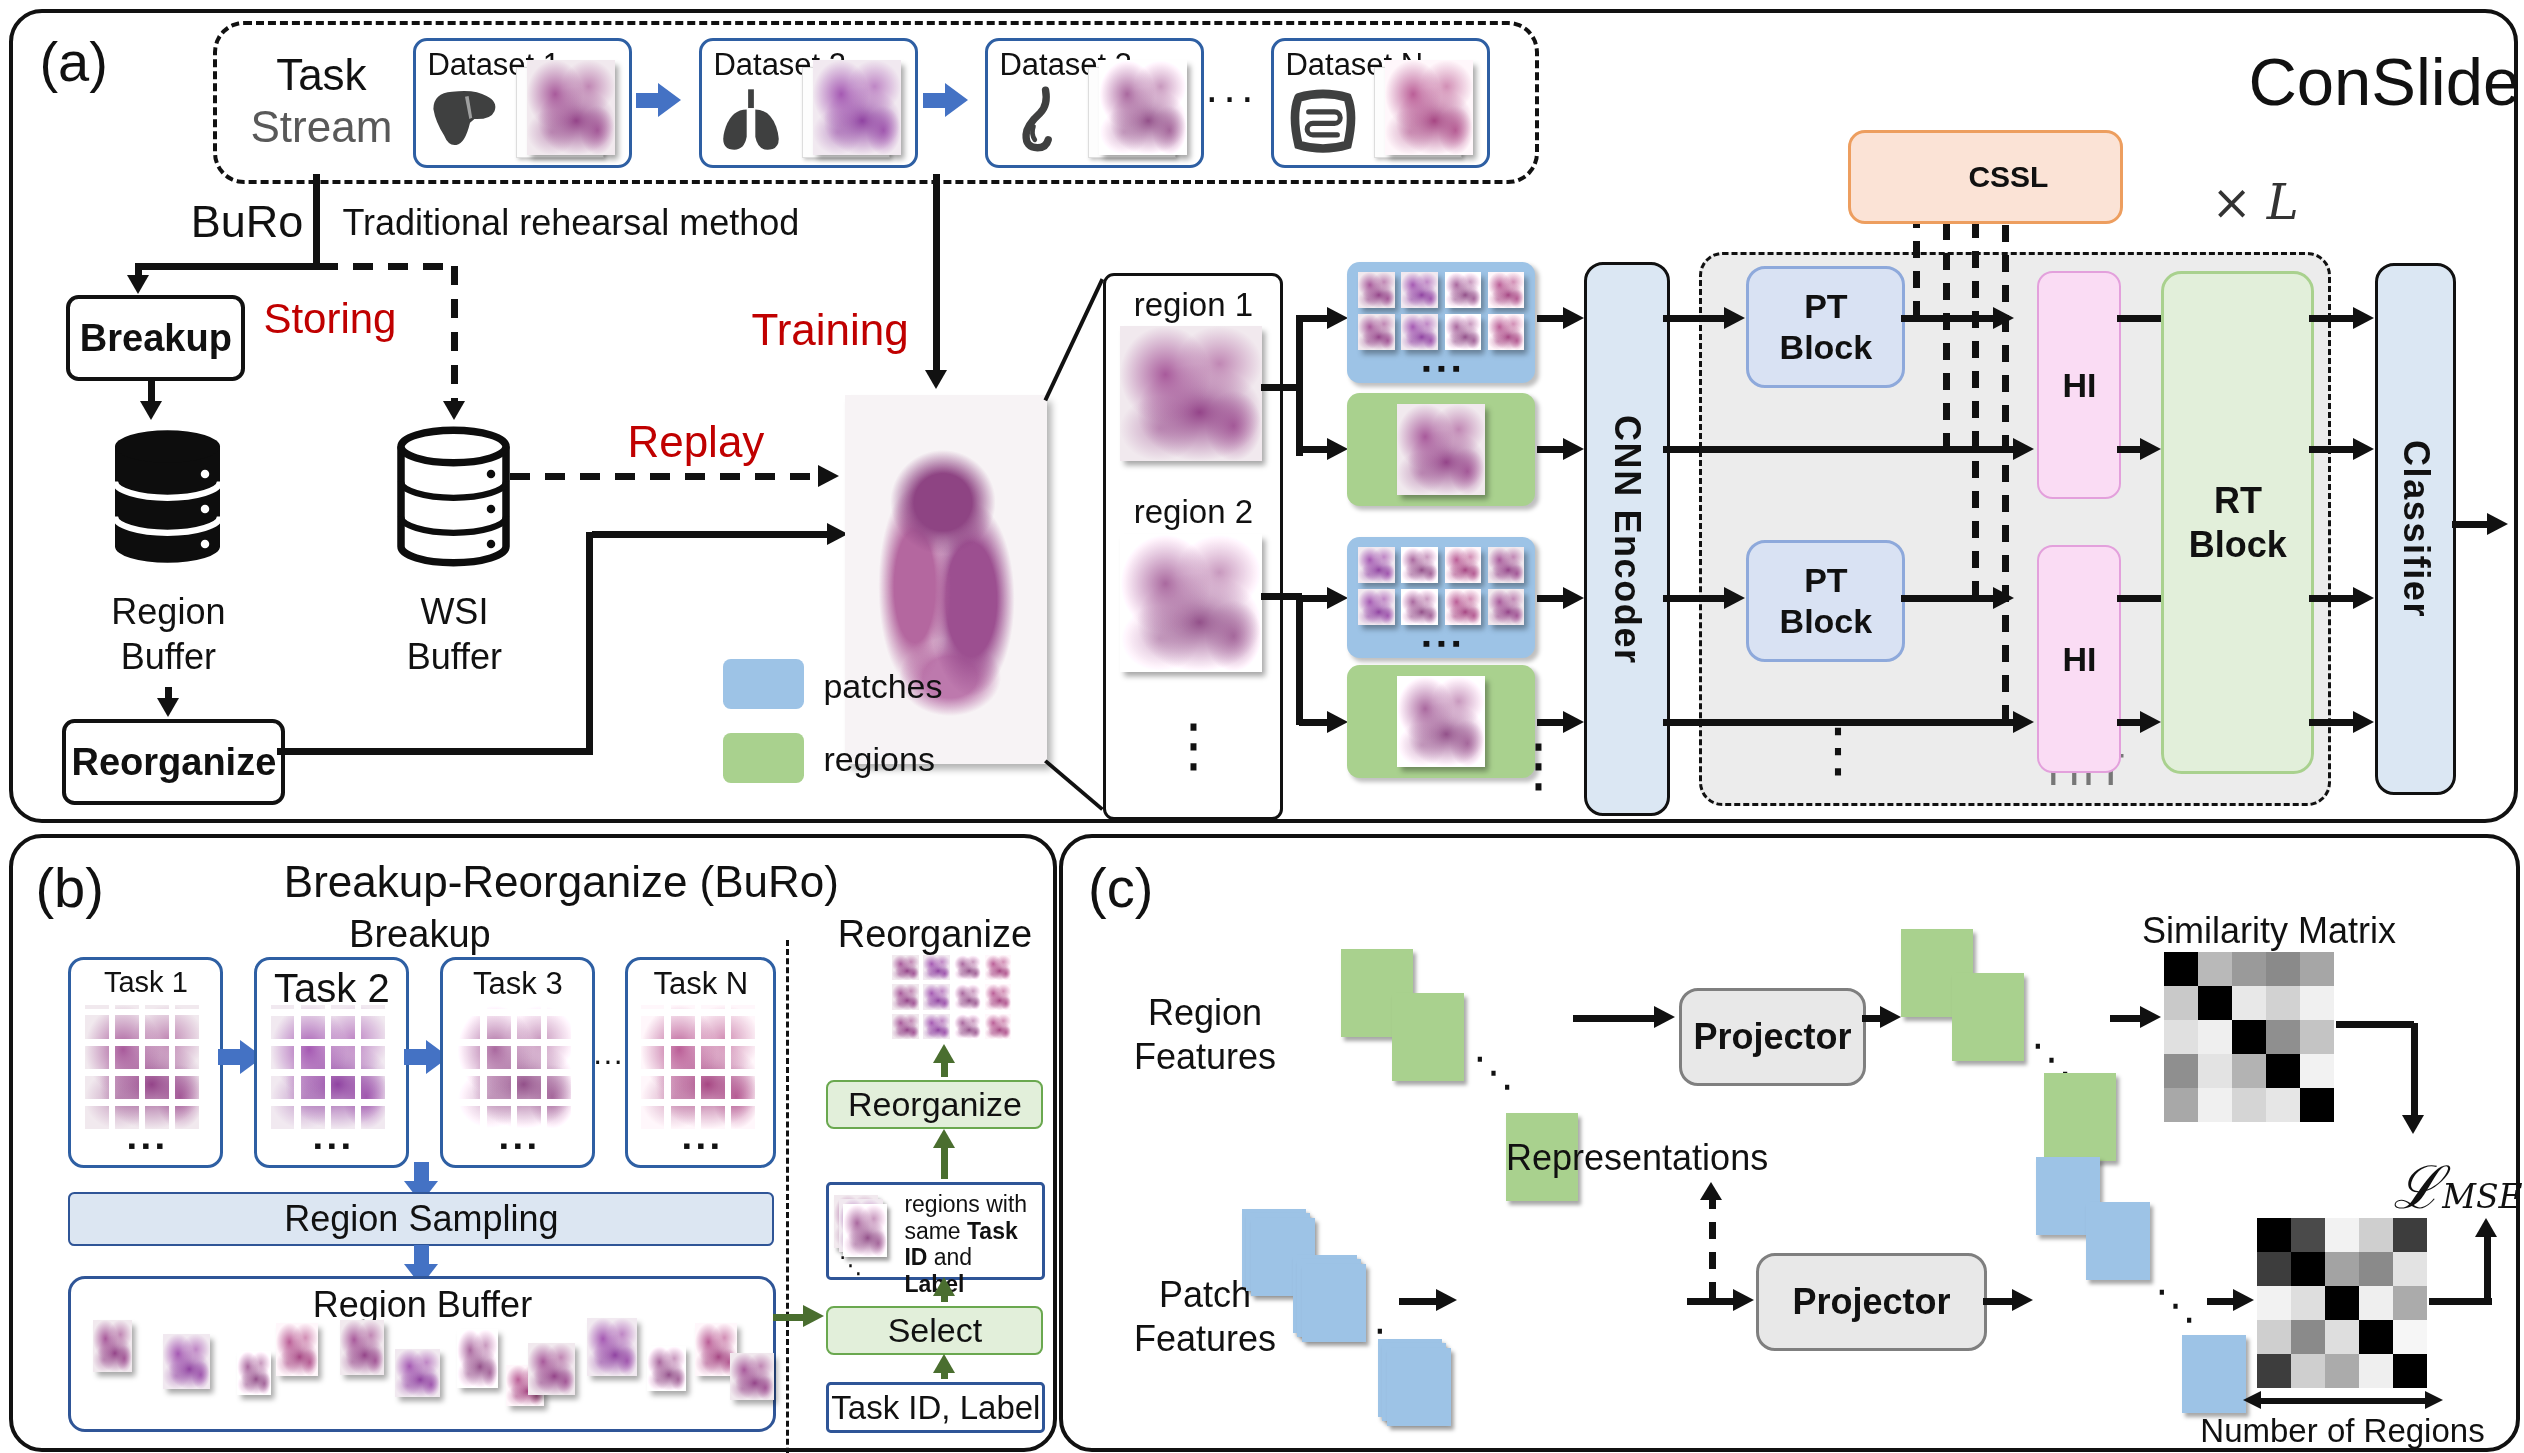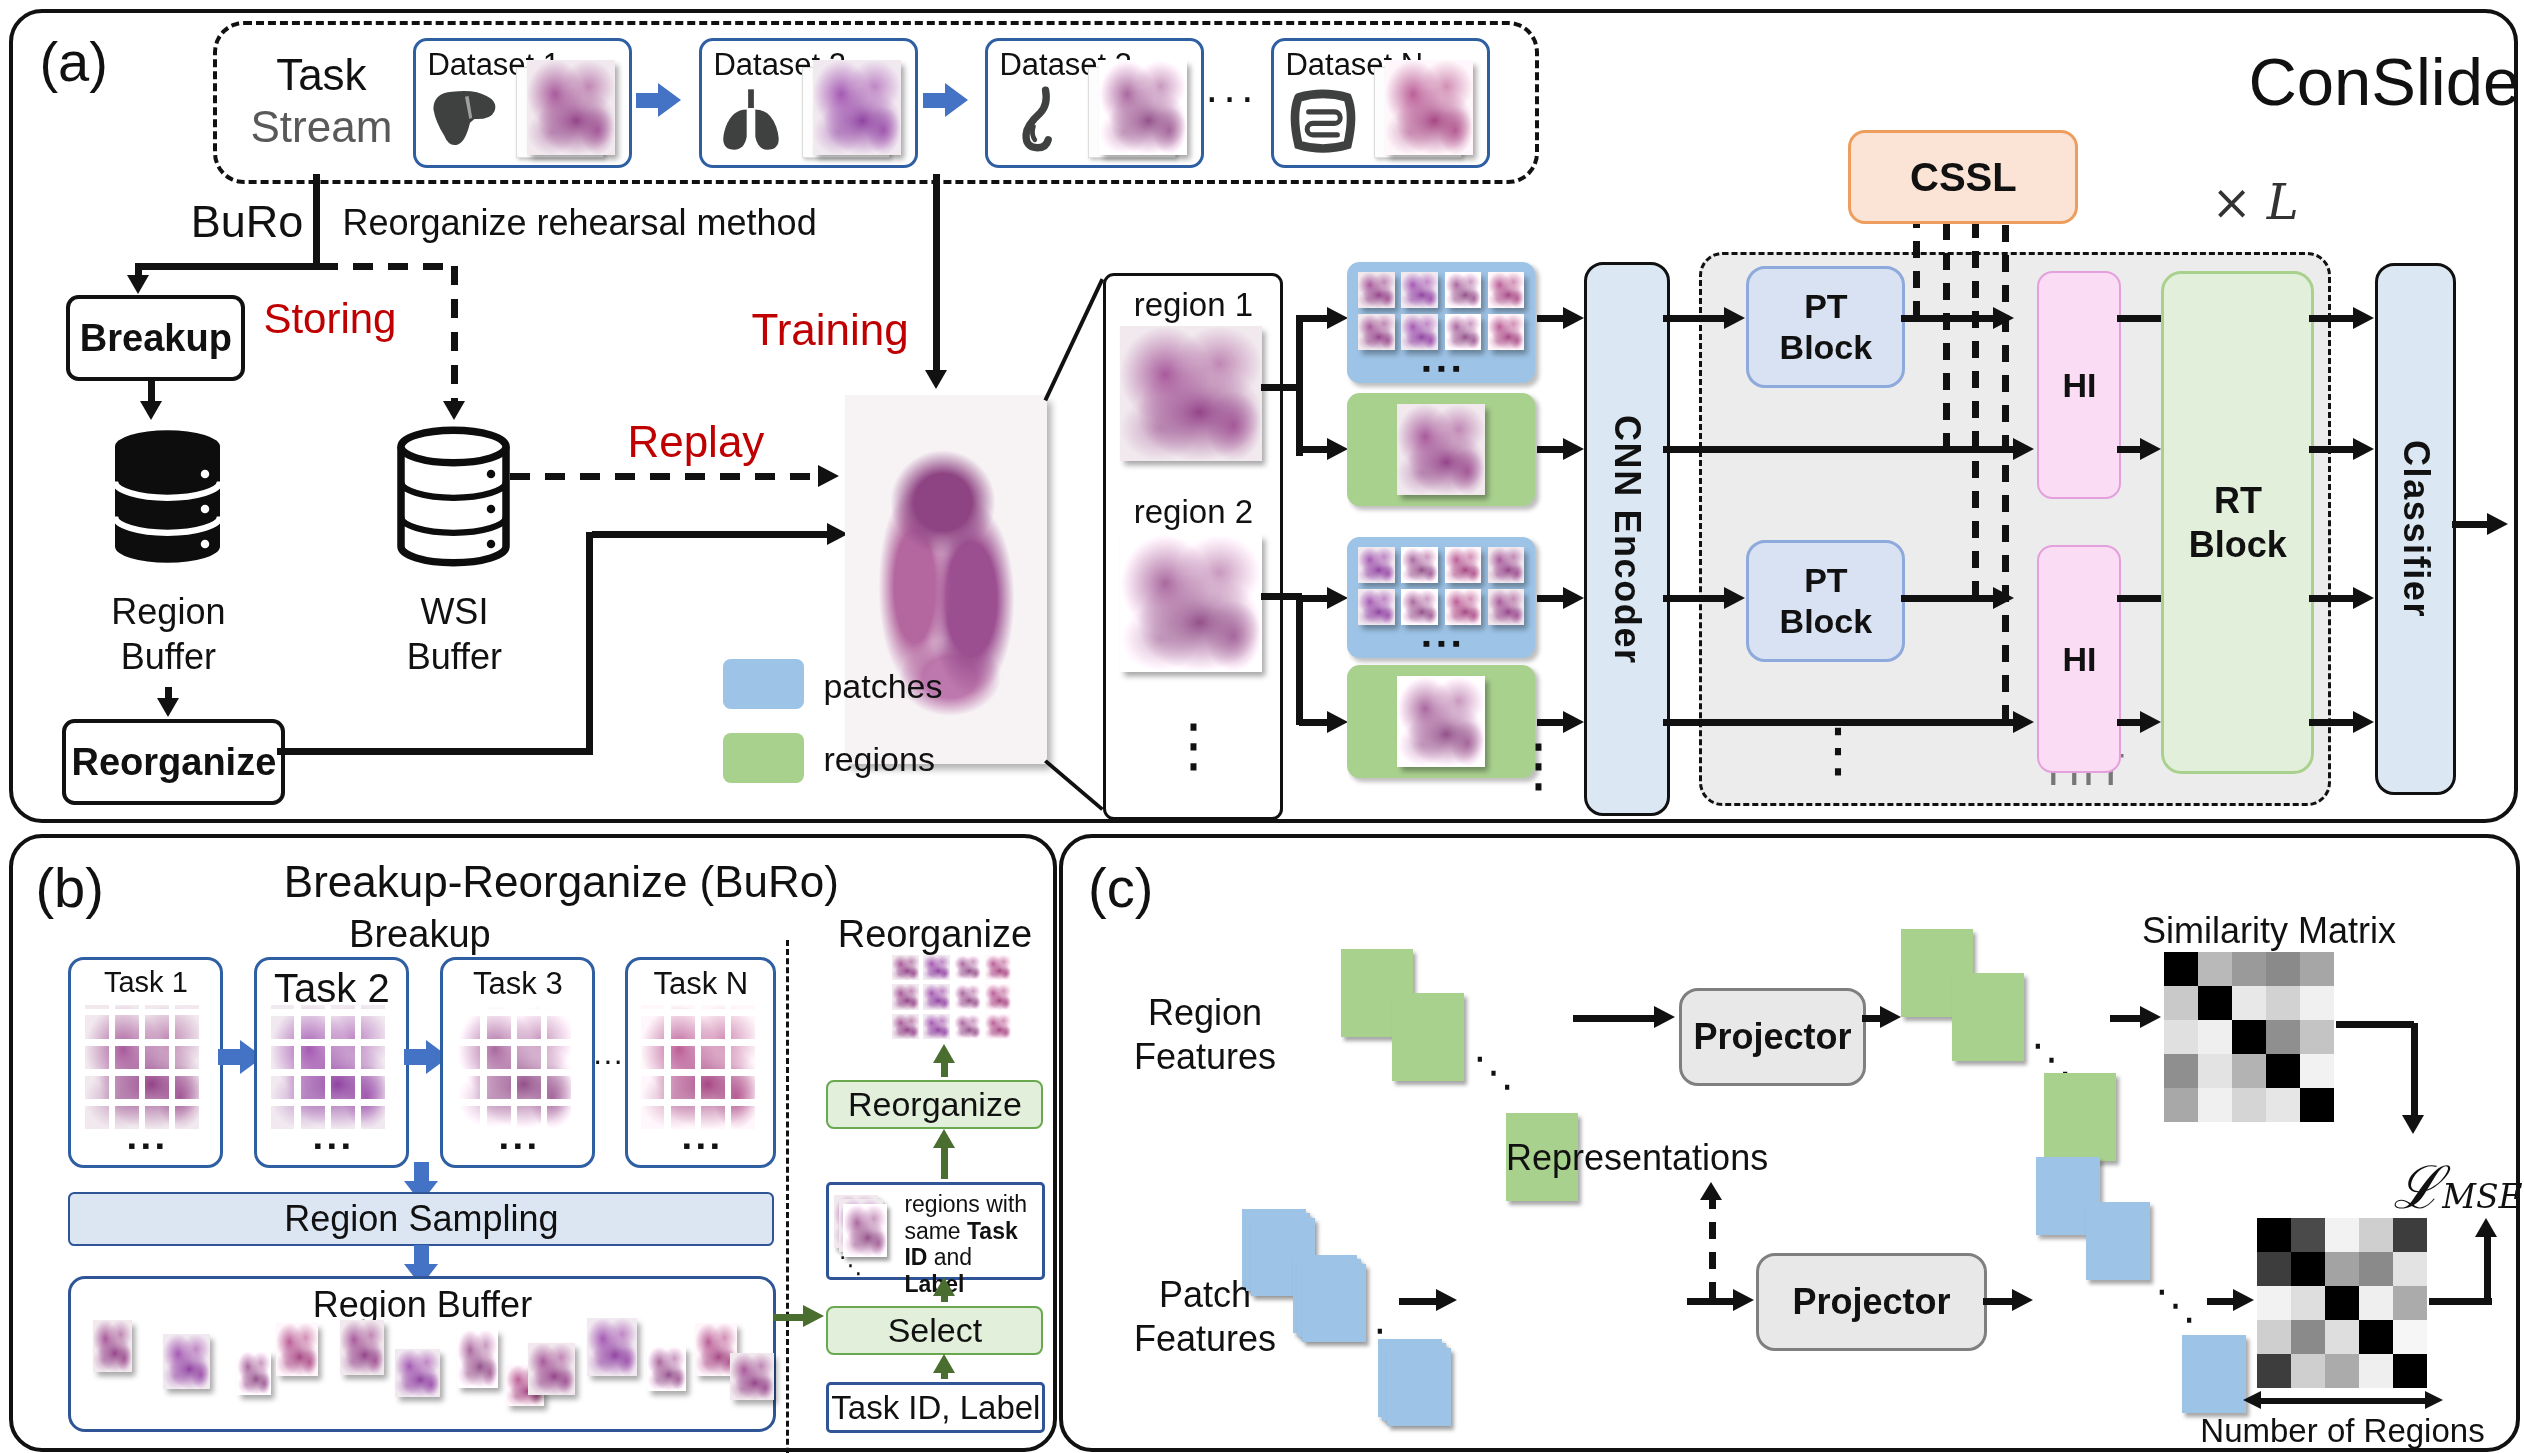--- a/index.html
+++ b/index.html
@@ -165,21 +165,21 @@
           <path fill="none" stroke="#3f4040" stroke-width="12" stroke-linecap="round" d="M16 16 Q50 6 84 16 Q94 40 84 82 Q50 92 16 82 Q6 40 16 16"></path>
           <path fill="none" stroke="#3f4040" stroke-width="7" stroke-linecap="round" d="M30 36 h36 a8 8 0 0 1 0 16 h-30 a8 8 0 0 0 0 16 h34"></path>
         </svg>
         <div class="abs" style="left:100px;top:26.6px;width:86px;height:89px;background:#fdfdfd;border:0.8px solid #ddd;box-shadow:1.6px 2.3px 3.9px rgba(0,0,0,.25);"></div>
         <div class="abs tis tis3 shadow" style="left:111px;top:19px;width:88px;height:95px;"></div>
       </div>
     </div>
 
     <div class="vline blk abs" style="left:300px;top:161px;height:92px;"></div>
     <div class="abs bold rt" style="left:110px;top:183px;width:180px;font-size:45px;">BuRo</div>
-    <div class="abs" style="left:329px;top:189px;font-size:36px;">Reorganize rehearsal method</div>
+    <div class="abs" style="left:329px;top:189px;font-size:36px;">Traditional rehearsal method</div>
     <div class="hline blk abs" style="left:122px;top:250px;width:185px;"></div>
     <div class="vdown blk abs" style="left:122px;top:252px;height:9.4px;"></div>
     <div class="hdash blk abs" style="left:305px;top:250px;width:139px;"></div>
     <div class="vddash blk abs" style="left:438px;top:253px;height:135px;"></div>
     <div class="abs bold red" style="left:250px;top:282px;font-size:42px;">Storing</div>
 
     <div class="abs ctr" style="left:53px;top:282px;width:171px;height:78px;border:4.7px solid #111;border-radius:12.5px;display:flex;align-items:center;justify-content:center;font-size:38px;font-weight:bold;">Breakup</div>
     <div class="vdown blk abs" style="left:135px;top:364px;height:23.5px;"></div>
 
     <svg class="cyl" style="left:92px;top:413px;" width="125" height="141" viewBox="0 0 100 112">
@@ -313,21 +313,21 @@
     </div>
 
     <div class="harrow blk abs" style="left:1888px;top:302px;width:92px;"></div>
     <div class="harrow blk abs" style="left:1888px;top:582px;width:92px;"></div>
 
     <div class="vudash blk abs" style="left:1900px;top:210px;height:95px;"></div>
     <div class="vudash blk abs" style="left:1930px;top:210px;height:227px;"></div>
     <div class="vudash blk abs" style="left:1959px;top:210px;height:375px;"></div>
     <div class="vudash blk abs" style="left:1989px;top:210px;height:499px;"></div>
 
-    <div class="cssl ctr" style="left:1835px;top:117px;width:224px;height:88px;display:flex;align-items:center;justify-content:center;font-size:40px;font-weight:bold;">CSSL</div>
+    <div class="cssl ctr" style="left:1835px;top:117px;width:224px;height:88px;display:flex;align-items:center;justify-content:center;font-size:30px;font-weight:bold;padding-left:45px;">CSSL</div>
     <div class="abs math" style="left:2198px;top:161px;font-size:48px;color:#333;">× L</div>
 
     <div class="blockpink" style="left:2024px;top:258px;width:80px;height:224px;display:flex;align-items:center;justify-content:center;font-size:34px;font-weight:bold;">HI</div>
     <div class="blockpink" style="left:2024px;top:532px;width:80px;height:224px;display:flex;align-items:center;justify-content:center;font-size:34px;font-weight:bold;">HI</div>
 
     <div class="hline blk abs" style="left:2104px;top:302px;width:45px;"></div>
     <div class="harrow blk abs" style="left:2104px;top:433px;width:23.5px;"></div>
     <div class="hline blk abs" style="left:2104px;top:582px;width:45px;"></div>
     <div class="harrow blk abs" style="left:2104px;top:706px;width:23.5px;"></div>
 

